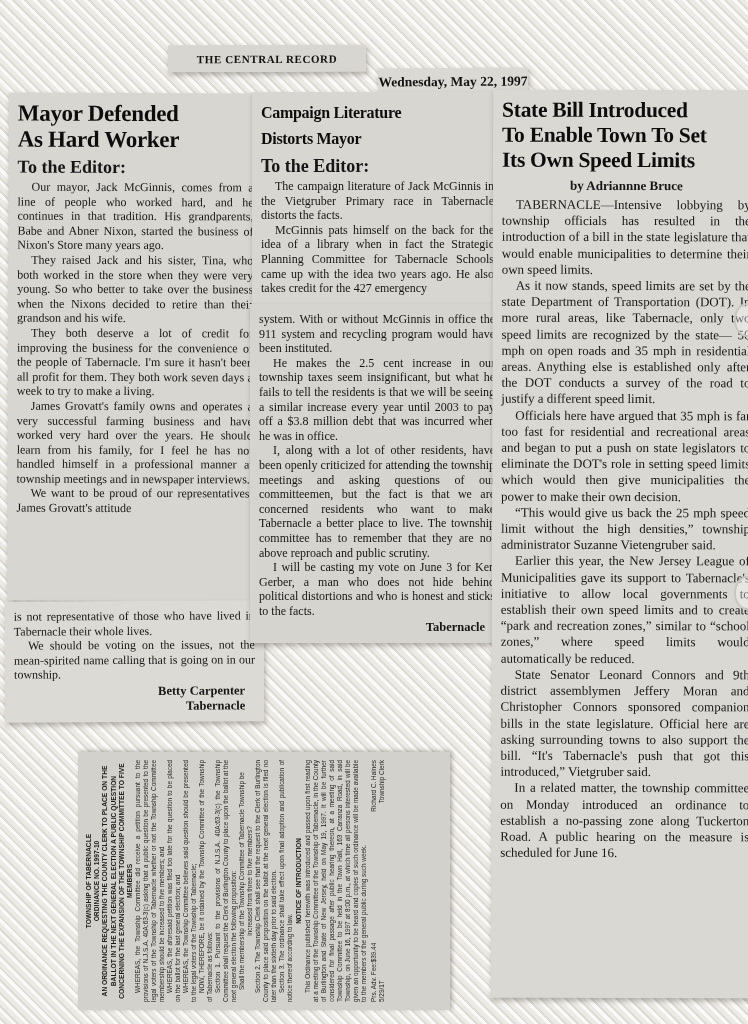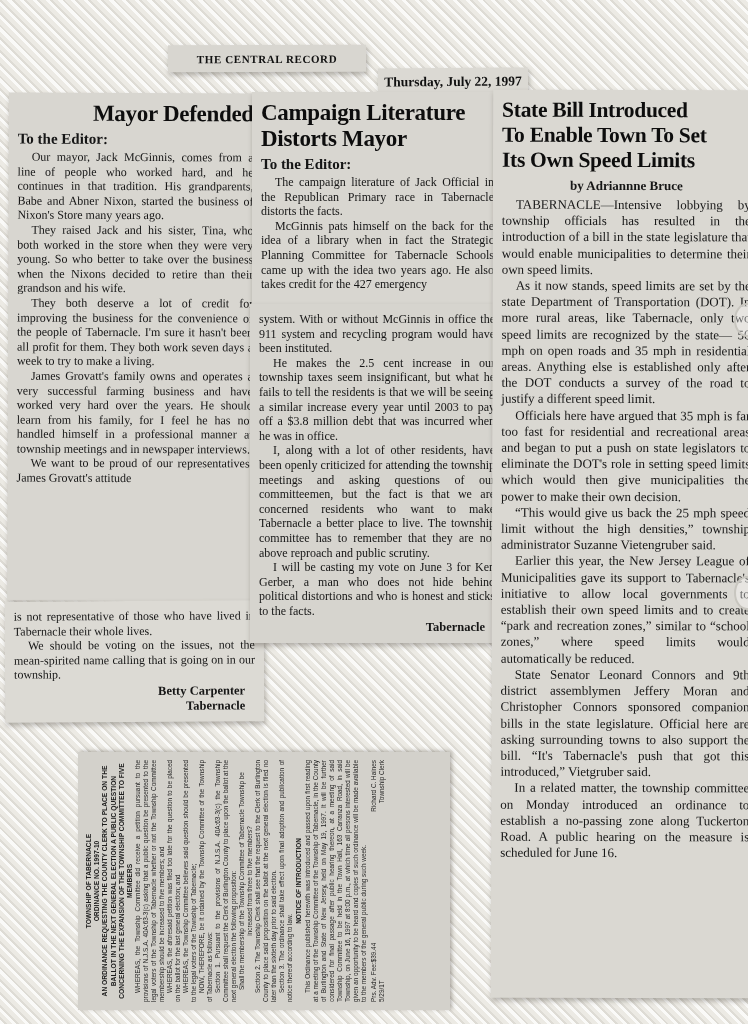--- a/index.html
+++ b/index.html
@@ -11,28 +11,28 @@
   .clip{position:absolute;background:#d8d6d0;box-shadow:1px 3px 5px rgba(60,55,45,.35);color:#161616;}
   .strip{display:flex;align-items:center;justify-content:center;}
   .masthead-strip{left:168px;top:45px;width:198px;height:27px;transform:rotate(-.2deg);}
   .masthead-text{font-weight:bold;font-size:11px;letter-spacing:.6px;color:#111;}
   .date-strip{left:378px;top:68px;width:150px;height:27px;transform:rotate(-.4deg);background:#dbd9d3;}
   .date-text{font-weight:bold;font-size:13.5px;color:#111;}
   .headline{font-weight:bold;color:#0d0d0d;letter-spacing:-.3px;}
   .headline p{margin:0;}
   .clip-col{padding:8px 9px;}
   .c1{left:8px;top:93px;width:236px;height:492px;overflow:hidden;transform:rotate(.2deg);}
-  .c1 .headline{font-size:23px;line-height:26px;text-align:right;}
+  .c1 .headline{font-size:23px;line-height:26px;}
   .c1b{left:5px;top:601px;width:241px;transform:rotate(-.3deg);background:#dcdad4;}
   .c2{left:252px;top:92px;width:233px;height:209px;overflow:hidden;}
-  .c2 .headline{font-size:23px;line-height:26px;}
+  .c2 .headline{font-size:16px;line-height:26px;}
   .c2b{left:250px;top:304px;width:236px;background:#d6d4ce;}
   .c3{left:492px;top:90px;width:249px;height:892px;overflow:hidden;transform:rotate(.15deg);background:#dad8d2;}
   .c3 .headline{font-size:21.5px;line-height:25px;}
-  .salutation{font-weight:bold;font-size:15px;margin:4px 0 2px 0;}
+  .salutation{font-weight:bold;font-size:18px;margin:4px 0 2px 0;}
   .body{font-size:12px;line-height:14.6px;}
   .body p{margin:0;text-indent:14px;text-align:justify;}
   .cont-first p:first-child{text-indent:0;}
   .c3 .body{font-size:13px;line-height:16.2px;}
   .byline{font-weight:bold;font-size:13px;text-align:center;margin:5px 0 3px 0;}
   .sig{font-weight:bold;font-size:12.5px;text-align:right;padding-right:10px;margin-top:2px;}
   .sig div{line-height:15px;}
   
   .notice-outer{left:78px;top:752px;width:372px;height:258px;background:transparent;box-shadow:none;}
   .notice-inner{position:absolute;left:0;top:0;width:258px;height:372px;box-sizing:border-box;
@@ -54,26 +54,27 @@
 </head>
 <body>
 
 <div class="page">
 
   <div class="clip strip masthead-strip">
     <span class="masthead-text">THE CENTRAL RECORD</span>
   </div>
 
   <div class="clip strip date-strip">
-    <span class="date-text">Thursday,  July 22, 1997</span>
+    <span class="date-text">Wednesday,  May 22, 1997</span>
   </div>
 
   <article class="clip clip-col c1">
     <div class="headline">
         <p>Mayor Defended</p>
+        <p>As Hard Worker</p>
       </div>
     <div class="salutation">To the Editor:</div>
     <div class="body">
         <p>Our mayor, Jack McGinnis, comes from a line of people who worked hard, and he continues in that tradition. His grandparents, Babe and Abner Nixon, started the business of Nixon's Store many years ago.</p>
         <p>They raised Jack and his sister, Tina, who both worked in the store when they were very young. So who better to take over the business when the Nixons decided to retire than their grandson and his wife.</p>
         <p>They both deserve a lot of credit for improving the business for the convenience of the people of Tabernacle. I'm sure it hasn't been all profit for them. They both work seven days a week to try to make a living.</p>
         <p>James Grovatt's family owns and operates a very successful farming business and have worked very hard over the years. He should learn from his family, for I feel he has not handled himself in a professional manner at township meetings and in newspaper interviews.</p>
         <p>We want to be proud of our representatives. James Grovatt's attitude</p>
       </div>
   </article>
@@ -89,21 +90,21 @@
     </div>
   </article>
 
   <article class="clip clip-col c2">
     <div class="headline">
         <p>Campaign Literature</p>
         <p>Distorts Mayor</p>
       </div>
     <div class="salutation">To the Editor:</div>
     <div class="body">
-        <p>The campaign literature of Jack Official in the Republican Primary race in Tabernacle distorts the facts.</p>
+        <p>The campaign literature of Jack McGinnis in the Vietgruber Primary race in Tabernacle distorts the facts.</p>
         <p>McGinnis pats himself on the back for the idea of a library when in fact the Strategic Planning Committee for Tabernacle Schools came up with the idea two years ago. He also takes credit for the 427 emergency</p>
       </div>
   </article>
 
   <article class="clip clip-col c2b">
     <div class="body cont-first">
         <p>system. With or without McGinnis in office the 911 system and recycling program would have been instituted.</p>
         <p>He makes the 2.5 cent increase in our township taxes seem insignificant, but what he fails to tell the residents is that we will be seeing a similar increase every year until 2003 to pay off a $3.8 million debt that was incurred when he was in office.</p>
         <p>I, along with a lot of other residents, have been openly criticized for attending the township meetings and asking questions of our committeemen, but the fact is that we are concerned residents who want to make Tabernacle a better place to live. The township committee has to remember that they are not above reproach and public scrutiny.</p>
         <p>I will be casting my vote on June 3 for Ken Gerber, a man who does not hide behind political distortions and who is honest and sticks to the facts.</p>

